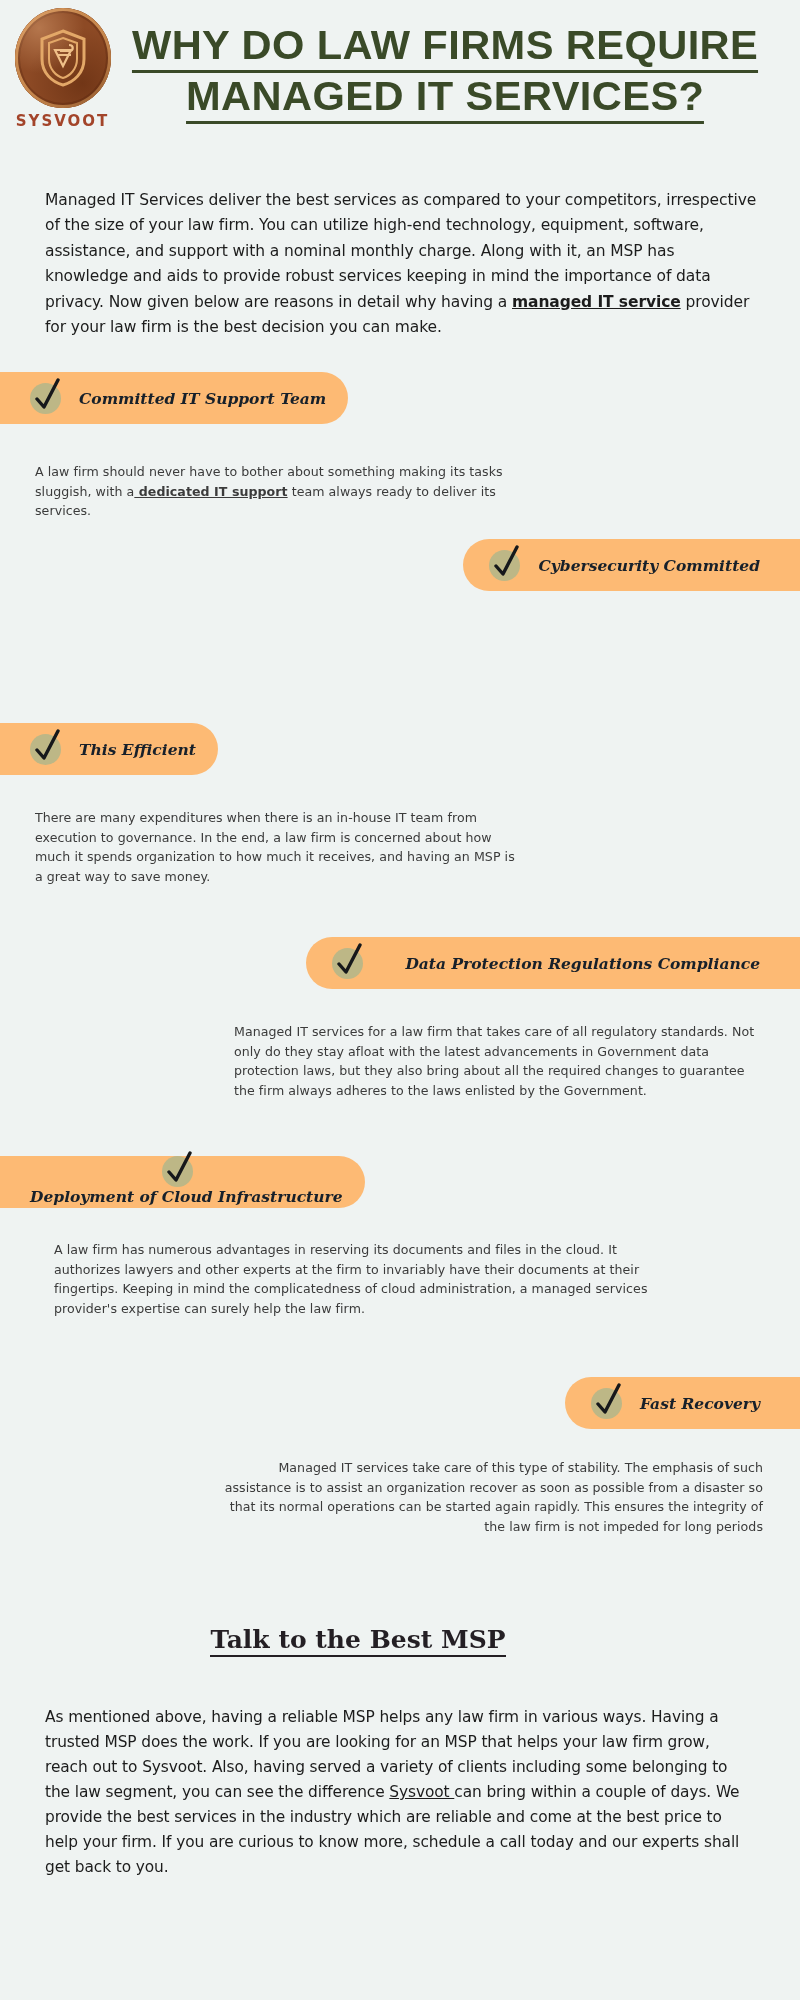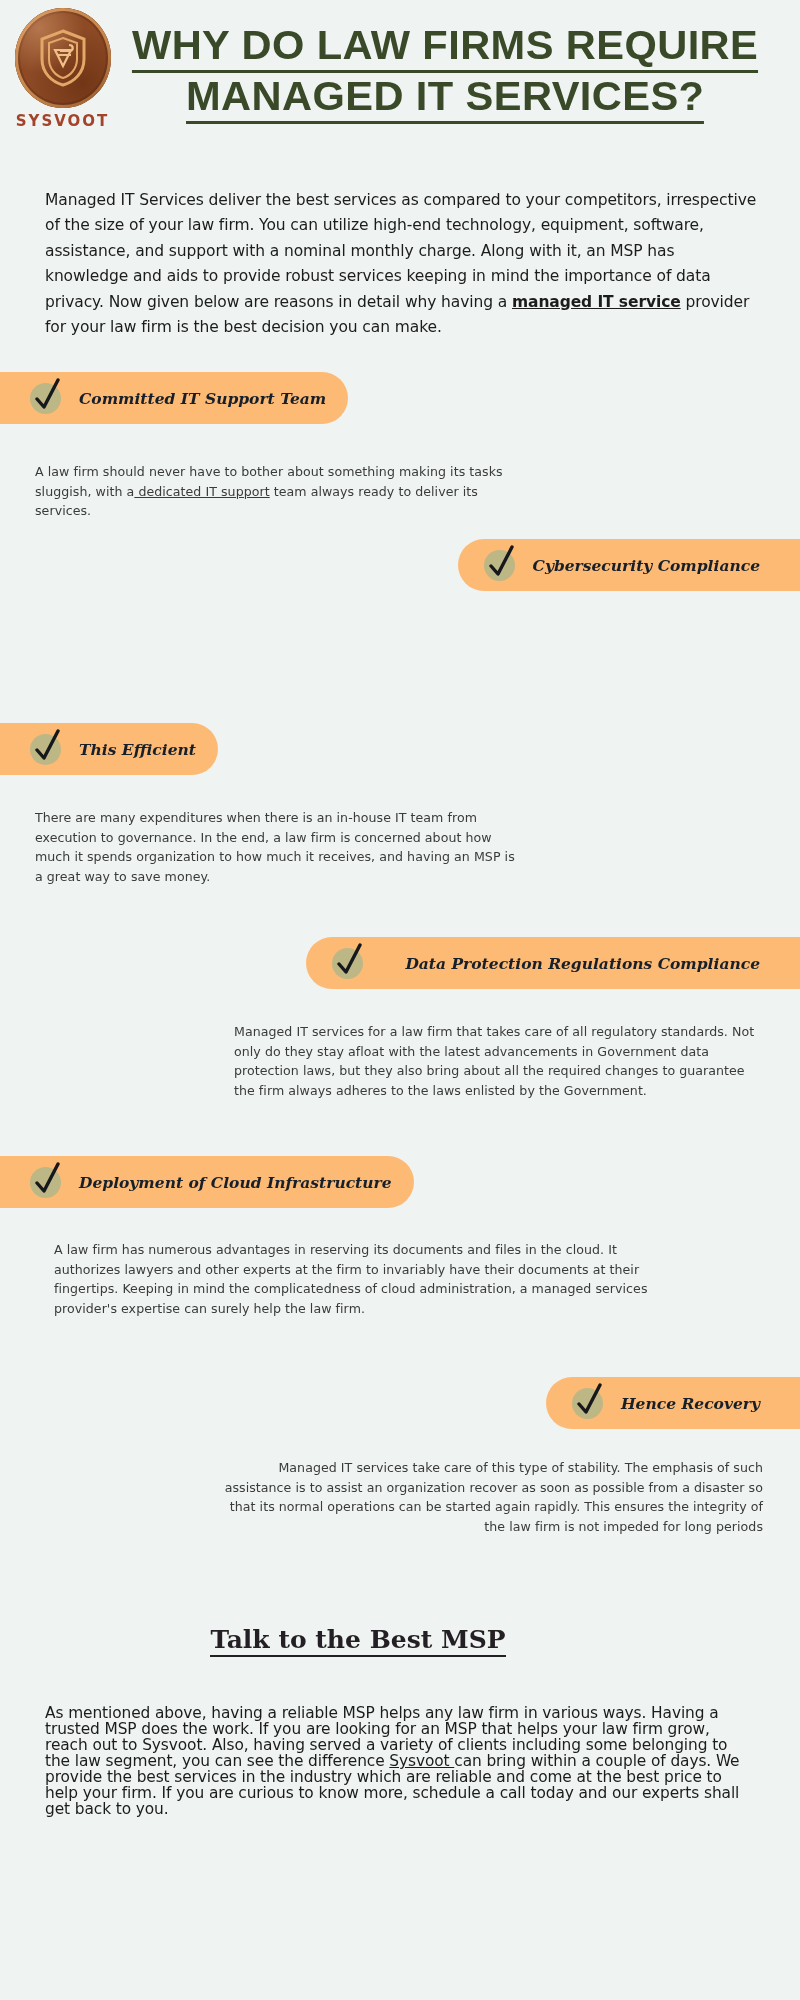--- a/index.html
+++ b/index.html
@@ -113,37 +113,37 @@
   }
 
   .body-text{
     position:absolute;
     font-family:"DejaVu Sans", sans-serif;
     font-size:12.6px;
     line-height:19.6px;
     color:#3b3b3b;
     letter-spacing:0.05px;
   }
-  .body-text u{text-decoration:underline;}
+  .body-text u{text-decoration:underline;font-weight:bold;}
 
   
   .cta-title{
     position:absolute; left:0; top:1625px; width:716px;
     text-align:center;
     font-family:"DejaVu Serif", serif;
     font-weight:bold;
     font-size:25px;
     color:#241f24;
   }
   .cta-title span{border-bottom:2.5px solid #241f24;padding-bottom:1px;}
   .closing{
     position:absolute; left:45px; top:1690px; width:710px;
     font-family:"DejaVu Sans", sans-serif;
     font-size:15.4px;
-    line-height:16px;
+    line-height:25px;
     color:#1c1c1c;
     letter-spacing:-0.1px;
   }
   .closing u{text-decoration:underline;}
 </style>
 </head>
 <body>
 
 <div class="page">
 
@@ -179,21 +179,21 @@
     <div class="card-label">Committed IT Support Team</div>
   </div>
   <div class="body-text" style="left:35px;top:462px;width:470px;"><span>A law firm should never have to bother about something making its tasks sluggish, with a</span><u> dedicated IT support</u><span> team always ready to deliver its services.</span></div>
 
   <div class="card-head right" style="top:539px;">
     <div class="tick">
       <svg width="28" height="36" viewBox="0 0 28 36">
           <path d="M4 21 L11 29 L25 2" fill="none" stroke="#16181b" stroke-width="3.4" stroke-linecap="round" stroke-linejoin="round"></path>
         </svg>
     </div>
-    <div class="card-label">Cybersecurity Compliance</div>
+    <div class="card-label">Cybersecurity Committed</div>
   </div>
 
   <div class="card-head left" style="top:723px;">
     <div class="tick">
       <svg width="28" height="36" viewBox="0 0 28 36">
           <path d="M4 21 L11 29 L25 2" fill="none" stroke="#16181b" stroke-width="3.4" stroke-linecap="round" stroke-linejoin="round"></path>
         </svg>
     </div>
     <div class="card-label">This Efficient</div>
   </div>
@@ -202,37 +202,37 @@
   <div class="card-head right" style="top:937px;gap:24px;">
     <div class="tick">
       <svg width="28" height="36" viewBox="0 0 28 36">
           <path d="M4 21 L11 29 L25 2" fill="none" stroke="#16181b" stroke-width="3.4" stroke-linecap="round" stroke-linejoin="round"></path>
         </svg>
     </div>
     <div class="card-label">Data Protection Regulations Compliance</div>
   </div>
   <div class="body-text" style="left:234px;top:1022px;width:525px;"><span>Managed IT services for a law firm that takes care of all regulatory standards. Not only do they stay afloat with the latest advancements in Government data protection laws, but they also bring about all the required changes to guarantee the firm always adheres to the laws enlisted by the Government.</span></div>
 
-  <div class="card-head left" style="top:1156px;">
+  <div class="card-head left" style="top:1156px;flex-direction:column;">
     <div class="tick">
       <svg width="28" height="36" viewBox="0 0 28 36">
           <path d="M4 21 L11 29 L25 2" fill="none" stroke="#16181b" stroke-width="3.4" stroke-linecap="round" stroke-linejoin="round"></path>
         </svg>
     </div>
     <div class="card-label">Deployment of Cloud Infrastructure</div>
   </div>
   <div class="body-text" style="left:54px;top:1240px;width:625px;"><span>A law firm has numerous advantages in reserving its documents and files in the cloud. It authorizes lawyers and other experts at the firm to invariably have their documents at their fingertips. Keeping in mind the complicatedness of cloud administration, a managed services provider's expertise can surely help the law firm.</span></div>
 
   <div class="card-head right" style="top:1377px;">
     <div class="tick">
       <svg width="28" height="36" viewBox="0 0 28 36">
           <path d="M4 21 L11 29 L25 2" fill="none" stroke="#16181b" stroke-width="3.4" stroke-linecap="round" stroke-linejoin="round"></path>
         </svg>
     </div>
-    <div class="card-label">Hence Recovery</div>
+    <div class="card-label">Fast Recovery</div>
   </div>
   <div class="body-text" style="left:218px;top:1458px;width:545px;text-align:right;"><span> Managed IT services take care of this type of stability. The emphasis of such assistance is to assist an organization recover as soon as possible from a disaster so that its normal operations can be started again rapidly. This ensures the integrity of the law firm is not impeded for long periods</span></div>
 
   <div class="cta-title">
     <span>Talk to the Best MSP</span>
   </div>
   <p class="closing"><span>As mentioned above, having a reliable MSP helps any law firm in various ways. Having a trusted MSP does the work. If you are looking for an MSP that helps your law firm grow, reach out to Sysvoot. Also, having served a variety of clients including some belonging to the law segment, you can see the difference </span><u>Sysvoot </u><span>can bring within a couple of days. We provide the best services in the industry which are reliable and come at the best price to help your firm. If you are curious to know more, schedule a call today and our experts shall get back to you.</span></p>
 
 </div>
 

